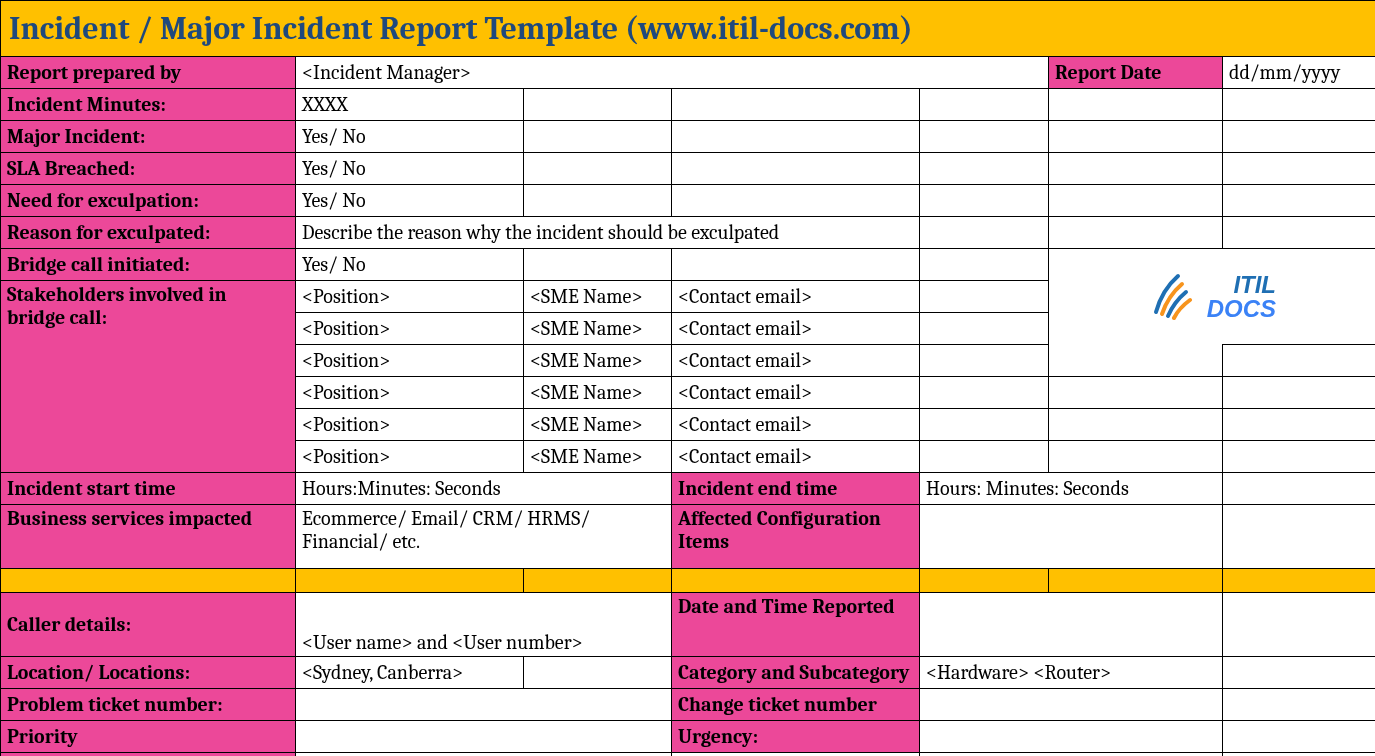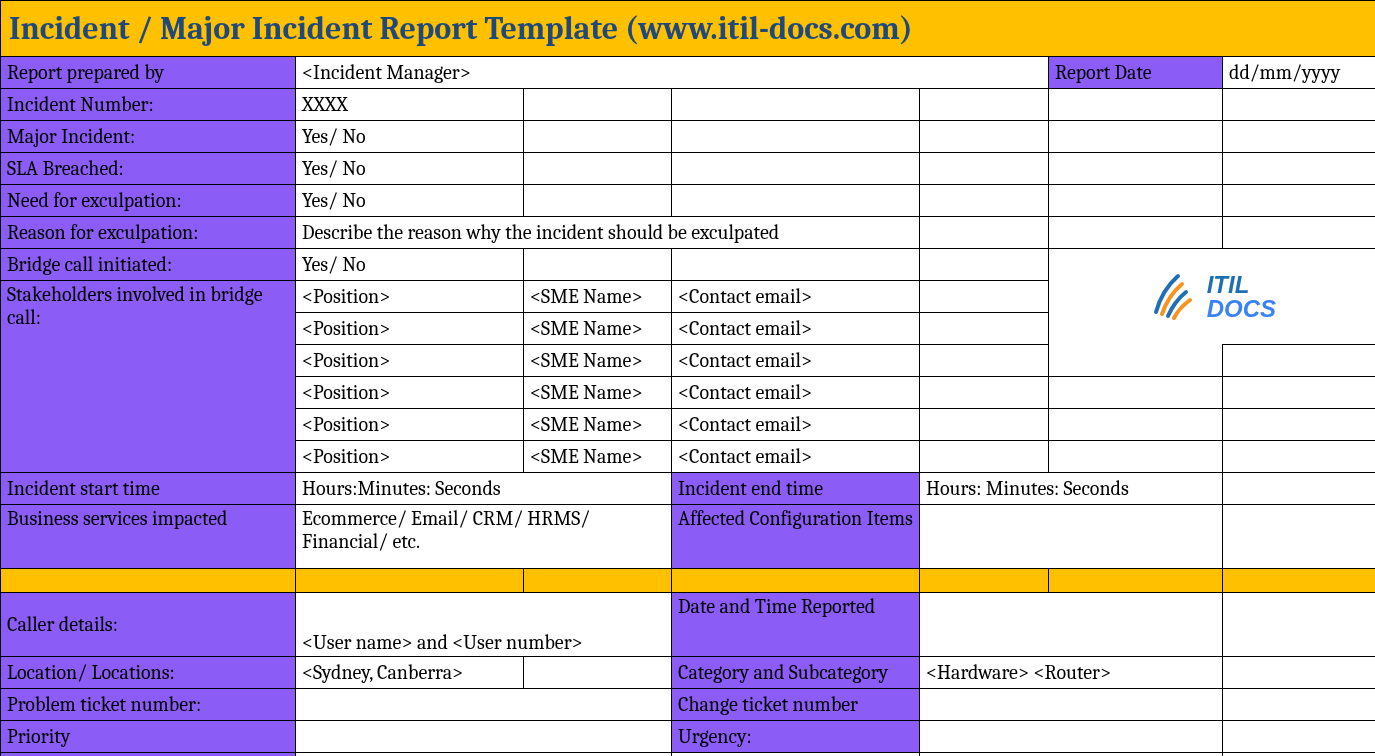--- a/index.html
+++ b/index.html
@@ -27,22 +27,22 @@
   }
   .title-row td {
     background: #ffc000;
     color: #1f497d;
     font-weight: bold;
     font-size: 32px;
     height: 56px;
     padding: 4px 8px;
   }
   .blue-label {
-    background: #8b5cf6;
-    font-weight: normal;
+    background: #ec4899;
+    font-weight: bold;
   }
   .yellow-row td {
     background: #ffc000;
     height: 24px;
   }
   .wrap { white-space: normal; margin-top: 23px; }
   .vtop { vertical-align: top; }
   .tall2 { height: 64px; }
   .logo-cell {
     position: relative;
@@ -59,21 +59,21 @@
     text-align: left;
     white-space: nowrap;
   }
   .logo .fan {
     display: inline-block;
     vertical-align: middle;
     margin-right: 6px;
   }
   .logo .t1 { color: #1f6fb3; display: block; }
   .logo .t2 { color: #3b82f6; display: block; }
-  .logo .txt { display: inline-block; vertical-align: middle; }
+  .logo .txt { display: inline-block; vertical-align: middle; text-align: right; }
 </style>
 </head>
 <body>
 
 <table>
   <colgroup>
     <col style="width:295px">
     <col style="width:228px">
     <col style="width:148px">
     <col style="width:248px">
@@ -88,21 +88,21 @@
   </tr>
 
   <tr>
     <td class="blue-label">Report prepared by</td>
     <td colspan="4">&lt;Incident Manager&gt;</td>
     <td class="blue-label">Report Date</td>
     <td>dd/mm/yyyy</td>
   </tr>
 
   <tr>
-    <td class="blue-label">Incident Number:</td>
+    <td class="blue-label">Incident Minutes:</td>
     <td>XXXX</td>
     <td></td>
     <td></td>
     <td></td>
     <td></td>
     <td></td>
   </tr>
 
   <tr>
     <td class="blue-label">Major Incident:</td>
@@ -128,21 +128,21 @@
     <td class="blue-label">Need for exculpation:</td>
     <td>Yes/ No</td>
     <td></td>
     <td></td>
     <td></td>
     <td></td>
     <td></td>
   </tr>
 
   <tr>
-    <td class="blue-label">Reason for exculpation:</td>
+    <td class="blue-label">Reason for exculpated:</td>
     <td colspan="3">Describe the reason why the incident should be exculpated</td>
     <td></td>
     <td></td>
     <td></td>
   </tr>
 
   <tr>
     <td class="blue-label">Bridge call initiated:</td>
     <td>Yes/ No</td>
     <td></td>

